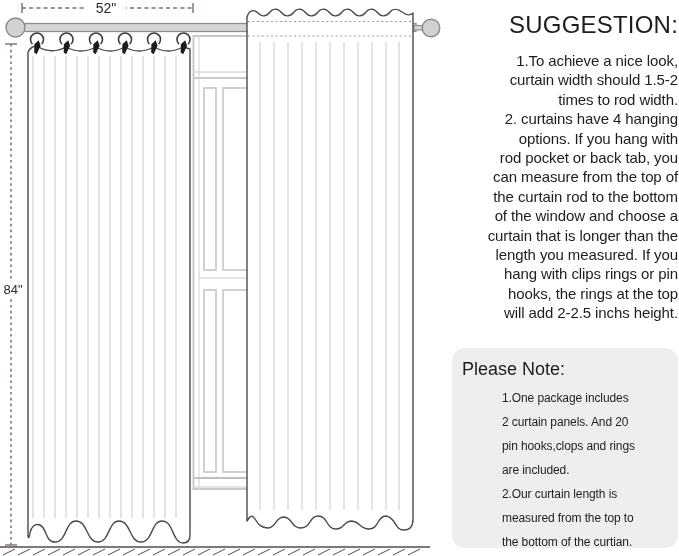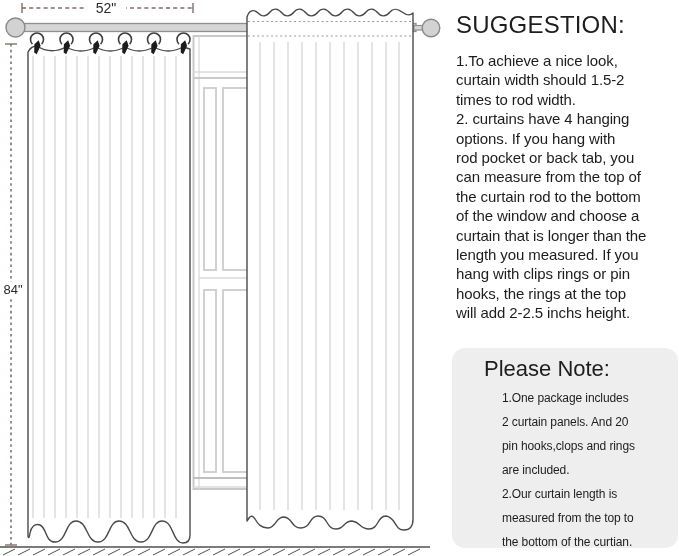--- a/index.html
+++ b/index.html
@@ -7,28 +7,28 @@
     position:relative; width:679px; height:556px; background:#ffffff;
     font-family:"Liberation Sans", sans-serif; overflow:hidden;
   }
   .diagram-svg { position:absolute; left:0; top:0; }
   .dim-label {
     position:absolute; background:#ffffff; color:#2b2b2b;
     font-size:13px; text-align:center; padding:1px 2px; line-height:14px;
   }
   .dim-width  { left:86px; top:0px;  width:36px; font-size:14px; }
   .dim-height { left:0px;  top:282px; width:22px; }
-  .suggestion { position:absolute; left:456px; top:12px; width:222px; color:#1d1d1d; }
+  .suggestion { position:absolute; left:456px; top:12px; width:222px; color:#1d1d1d;text-align:right; }
   .sug-title  { font-size:24px; line-height:26px; letter-spacing:0.2px; }
   .sug-body   { margin-top:13px; font-size:15px; line-height:19.4px; letter-spacing:-0.1px;
                 white-space:pre-line; }
   .note-box   { position:absolute; left:452px; top:348px; width:226px; height:200px;
                 background:#eeeeee; border-radius:13px; padding:6px 10px;
                 box-sizing:border-box; color:#1d1d1d; }
-  .note-title { font-size:22px; line-height:26px; margin-top:2px;margin-left:22px; }
+  .note-title { font-size:18px; line-height:26px; margin-top:2px; }
   .note-body  { margin-top:4px; font-size:12px; line-height:24px; letter-spacing:-0.1px;
                 white-space:pre-line;margin-left:40px; }
 </style>
 </head>
 <body>
 
 <div class="canvas">
 
   <svg class="diagram-svg" width="455" height="556" viewBox="0 0 455 556">
 

